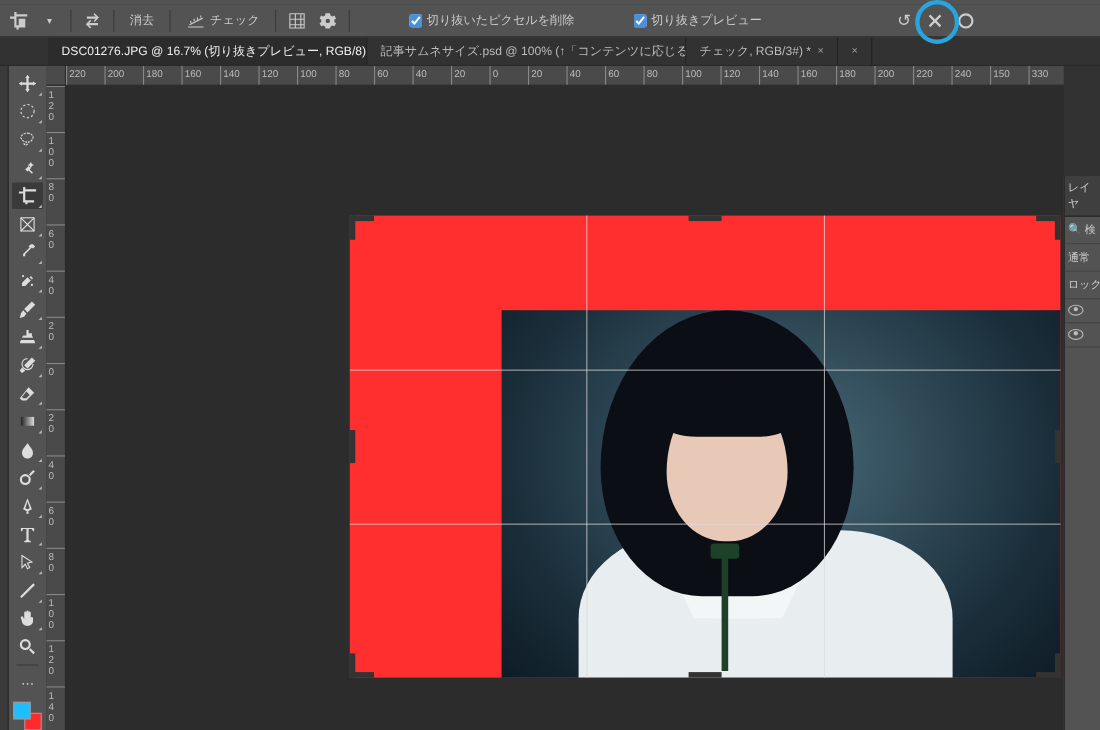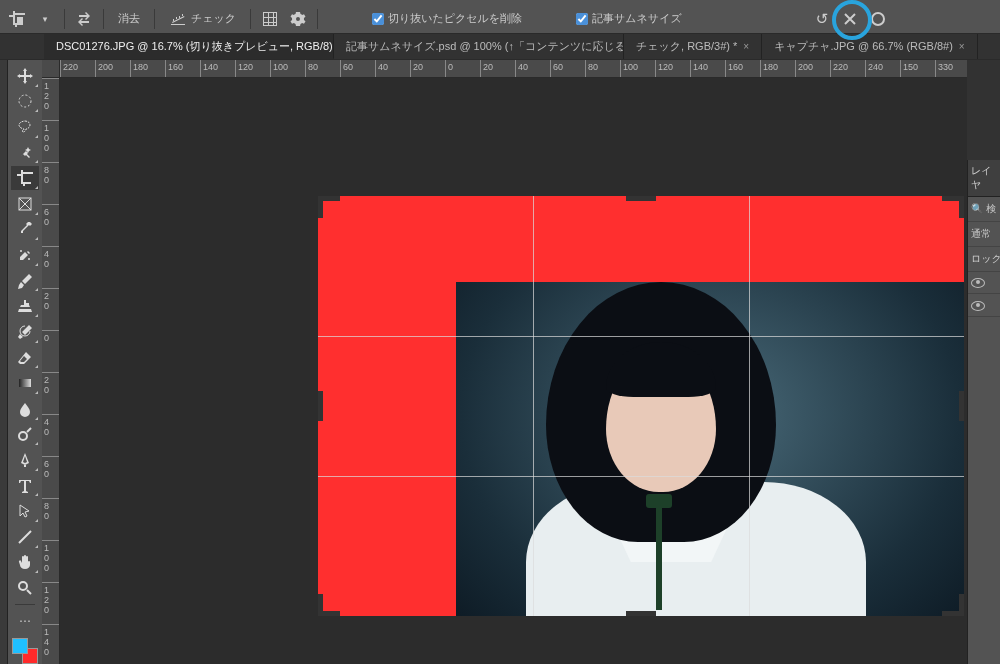--- a/index.html
+++ b/index.html
@@ -445,21 +445,21 @@
         <path d="M8 10a2 2 0 100-4 2 2 0 000 4zm6-2c0 .4 0 .7-.1 1l1.6 1.2-1.5 2.6-1.9-.7c-.5.4-1 .7-1.6.9L10 15H6l-.5-2c-.6-.2-1.1-.5-1.6-.9l-1.9.7L.5 10.2 2.1 9c0-.3-.1-.6-.1-1s0-.7.1-1L.5 5.8l1.5-2.6 1.9.7c.5-.4 1-.7 1.6-.9L6 1h4l.5 2c.6.2 1.1.5 1.6.9l1.9-.7 1.5 2.6L13.9 7c.1.3.1.6.1 1z"></path>
       </svg>
   </div>
   <div class="opt-sep"></div>
   <label class="opt-check">
     <input type="checkbox" checked="" style="">
     <span>切り抜いたピクセルを削除</span>
   </label>
   <label class="opt-check">
     <input type="checkbox" checked="" style="">
-    <span>記事サムネサイズ</span>
+    <span>切り抜きプレビュー</span>
   </label>
 
   <div class="opt-right">
     <div class="opt-icon" style="font-size:15px;">↺</div>
     <div class="opt-icon">
       <svg viewBox="0 0 16 16">
           <path d="M3 3l10 10M13 3L3 13" stroke="#ccc" stroke-width="2" fill="none"></path>
         </svg>
     </div>
     <div class="opt-icon">
@@ -478,21 +478,20 @@
 
   </div>
   <div class="tab tab-dd">
     <span>記事サムネサイズ.psd @ 100% (↑「コンテンツに応じる」に</span>
   </div>
   <div class="tab">
     <span>チェック, RGB/3#) *</span>
     <span class="tab-close">×</span>
   </div>
   <div class="tab">
-    <span>キャプチャ.JPG @ 66.7% (RGB/8#)</span>
     <span class="tab-close">×</span>
   </div>
 </div>
 
 <div class="workspace">
   <div class="collapsed-strip"></div>
   <div class="tools">
     <div class="tool">
         <svg viewBox="0 0 16 16">
           <path d="M8 0l2 3H9v4h4V6l3 2-3 2V9H9v4h1l-2 3-2-3h1V9H3v1L0 8l3-2v1h4V3H6l2-3z"></path>

